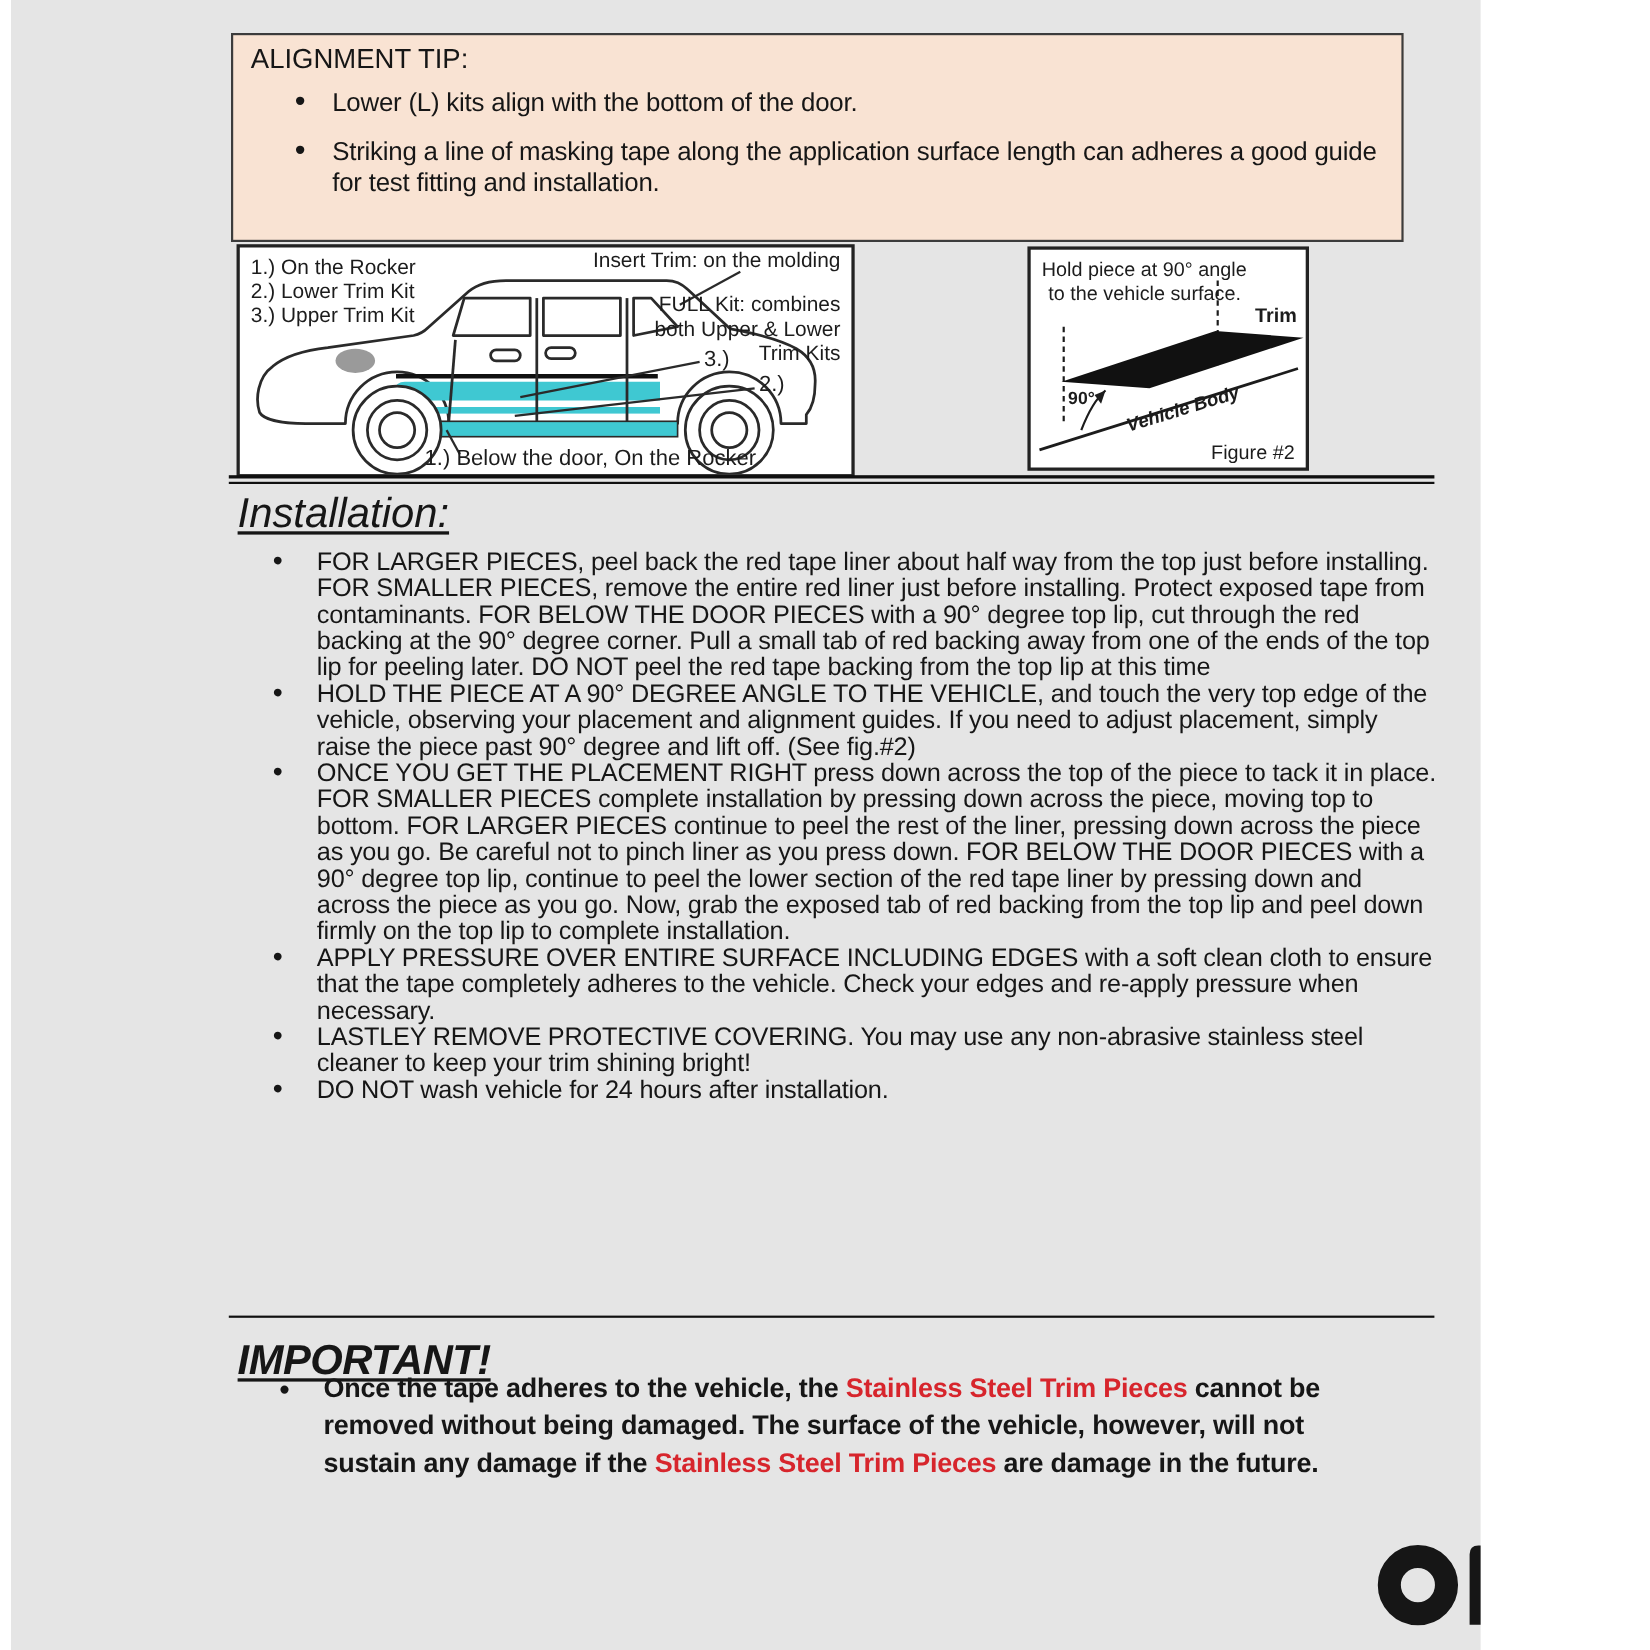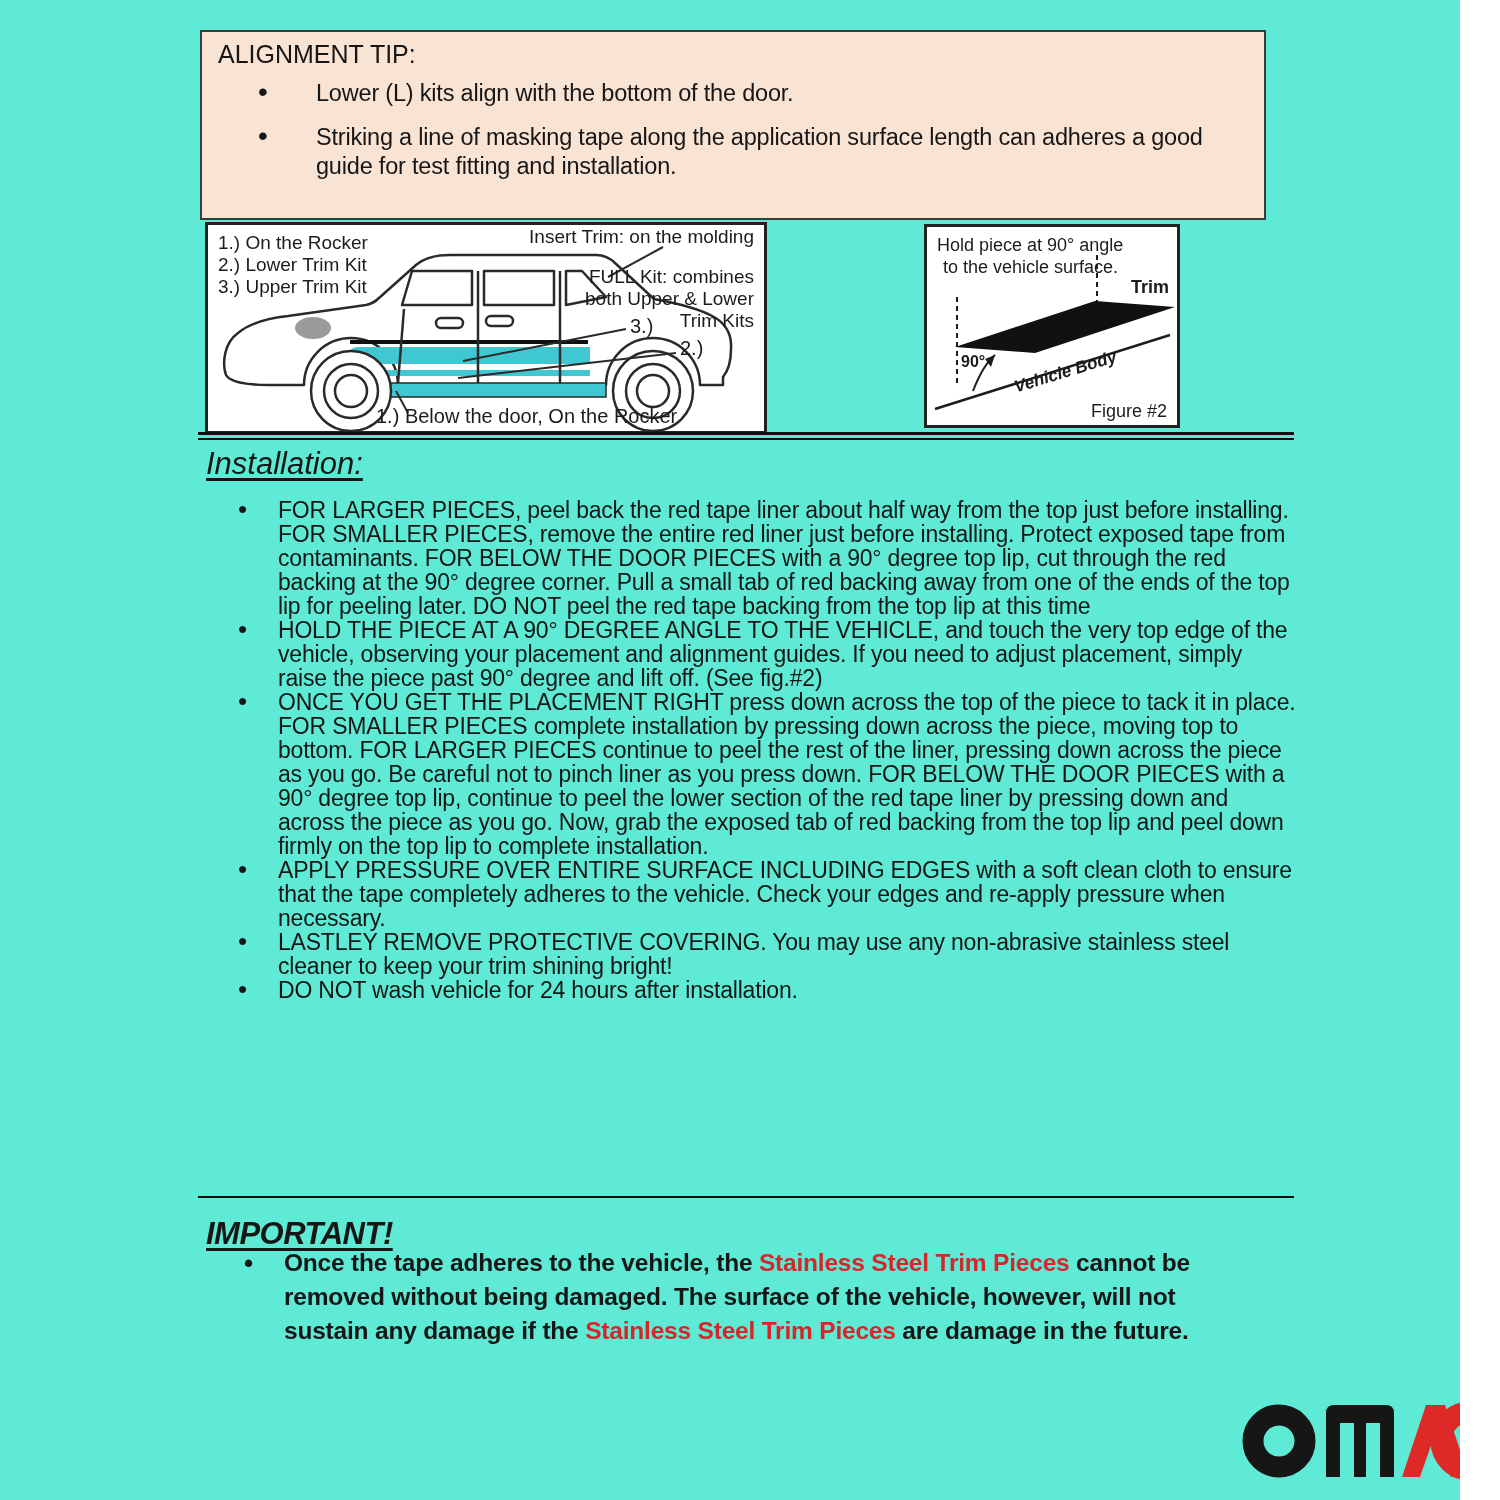--- a/index.html
+++ b/index.html
@@ -1,51 +1,51 @@
 <!DOCTYPE html>
 <html><head>
 <meta charset="utf-8">
 <style>
   html,body{margin:0;padding:0;background:#ffffff;}
   .page{
-    position:relative;width:1460px;height:1500px;background:#5eead4;
-    font-family:"Liberation Sans", sans-serif;color:#161616;overflow:hidden;
+    position:relative;width:1336px;height:1500px;background:#e5e5e5;
+    font-family:"Liberation Sans", sans-serif;color:#161616;overflow:hidden;margin-left:10px;
   }
   svg text{font-family:"Liberation Sans", sans-serif;fill:#1c1c1c;}
 
   
   .tip-box{
     position:absolute;left:200px;top:30px;width:1066px;height:190px;
     background:#f9e3d3;border:2px solid #3c3c3c;box-sizing:border-box;
   }
   .tip-title{margin:8px 0 0 16px;font-size:25px;line-height:29px;}
   .tip-list{margin-top:10px;}
   .tip-item{
-    position:relative;padding-left:114px;padding-right:14px;
+    position:relative;padding-left:90px;padding-right:14px;
     font-size:23.5px;line-height:29px;letter-spacing:-0.2px;margin-bottom:15px;
   }
   .tip-item::before{content:"\2022";position:absolute;left:56px;top:-2px;font-size:28px;}
 
   
   .car-box{
     position:absolute;left:205px;top:222px;width:556px;height:206px;
     border:3px solid #222;box-sizing:content-box;background:#fff;text-align:center;
   }
   .fig-box{
     position:absolute;left:924px;top:224px;width:250px;height:198px;
     border:3px solid #222;background:#fff;
   }
   .rule-double{
     position:absolute;left:198px;top:432px;width:1096px;height:3px;
     border-top:3px solid #101010;border-bottom:2px solid #101010;
   }
 
   
   .section-heading{
-    position:absolute;font-size:31px;font-style:italic;
+    position:absolute;font-size:38px;font-style:italic;
     text-decoration:underline;text-underline-offset:4px;
   }
   .h-install{left:206px;top:446px;}
   .h-important{left:206px;top:1216px;font-weight:bold;letter-spacing:-0.5px;}
 
   
   .install-list{position:absolute;left:232px;top:498px;width:1064px;}
   .install-item{
     position:relative;padding-left:46px;font-size:23px;line-height:24px;
     letter-spacing:-0.2px;

